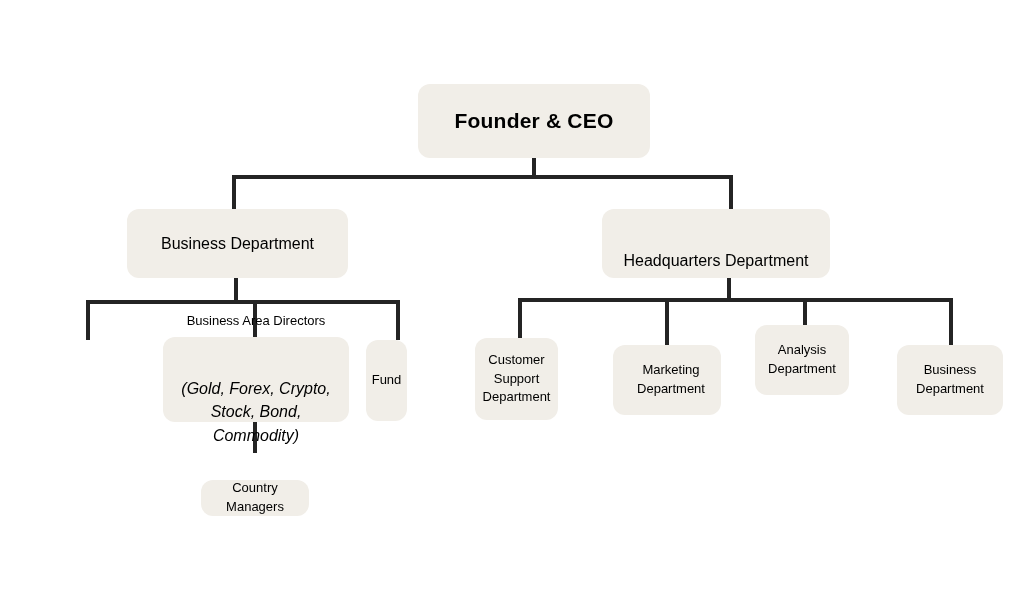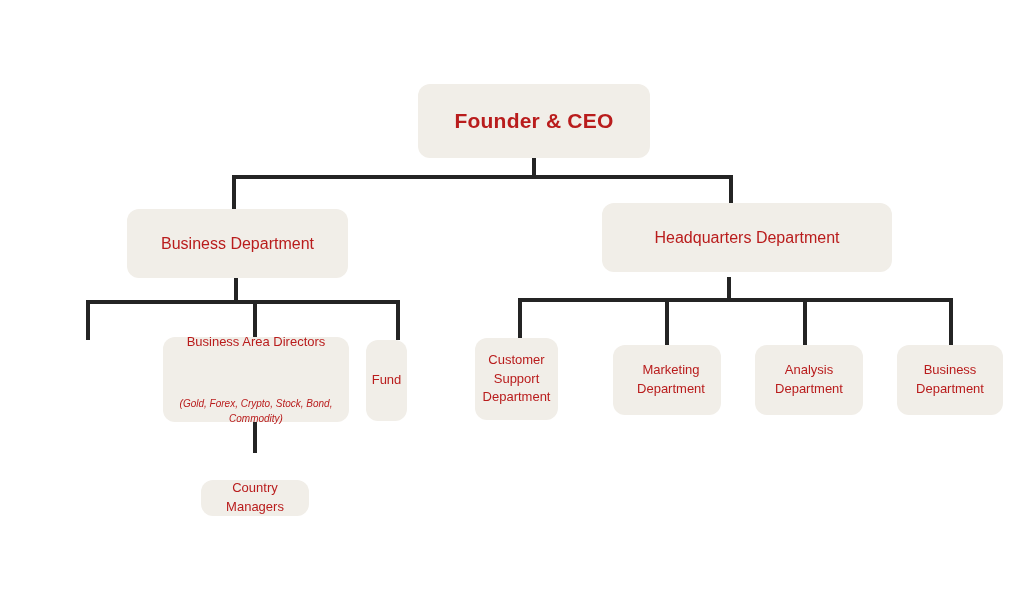--- a/index.html
+++ b/index.html
@@ -6,21 +6,21 @@
     margin: 0;
     padding: 0;
     background: #ffffff;
   }
   .canvas {
     position: relative;
     width: 1024px;
     height: 591px;
     background: #ffffff;
     font-family: "Liberation Sans", sans-serif;
-    color: #b91c1c;
+    color: #000000;
     overflow: hidden;
   }
   .node {
     position: absolute;
     background: #f1eee8;
     border-radius: 12px;
     display: flex;
     flex-direction: column;
     align-items: center;
     justify-content: center;
@@ -37,21 +37,21 @@
   .node.lvl2 {
     font-size: 16px;
     font-weight: 400;
   }
   .node.lvl3 {
     font-size: 13px;
     font-weight: 400;
   }
   .node .sub {
     font-style: italic;
-    font-size: 10px;
+    font-size: 16px;
     display: block;
     margin-top: 46px;
   }
   .line {
     position: absolute;
     background: #242424;
   }
 </style>
 </head>
 <body>
@@ -79,21 +79,21 @@
   <div class="line" style="left:253px; top:422px; width:4px; height:31px;"></div>
 
   <div class="node root" style="left:418px; top:84px; width:232px; height:74px;">
     <span>Founder &amp; CEO</span>
   </div>
 
   <div class="node lvl2" style="left:127px; top:209px; width:221px; height:69px;">
     <span>Business Department</span>
   </div>
 
-  <div class="node lvl2" style="left:602px; top:203px; width:290px; height:69px;">
+  <div class="node lvl2" style="left:602px; top:209px; width:228px; height:69px;justify-content:flex-end;">
     <span>Headquarters Department</span>
   </div>
 
 
   <div class="node lvl3" style="left:163px; top:337px; width:186px; height:85px; padding:4px 10px;">
     <span>Business Area Directors</span>
     <span class="sub">(Gold, Forex, Crypto, Stock, Bond, Commodity)</span>
   </div>
 
   <div class="node lvl3" style="left:366px; top:340px; width:41px; height:81px;">
@@ -105,21 +105,21 @@
   </div>
 
   <div class="node lvl3" style="left:475px; top:338px; width:83px; height:82px;">
     <span>Customer Support Department</span>
   </div>
 
   <div class="node lvl3" style="left:613px; top:345px; width:108px; height:70px;padding-left:16px;">
     <span>Marketing Department</span>
   </div>
 
-  <div class="node lvl3" style="left:755px; top:345px; width:108px; height:70px;">
+  <div class="node lvl3" style="left:755px; top:325px; width:94px; height:70px;">
     <span>Analysis Department</span>
   </div>
 
   <div class="node lvl3" style="left:897px; top:345px; width:106px; height:70px;">
     <span>Business Department</span>
   </div>
 
 </div>
 
 </body></html>

